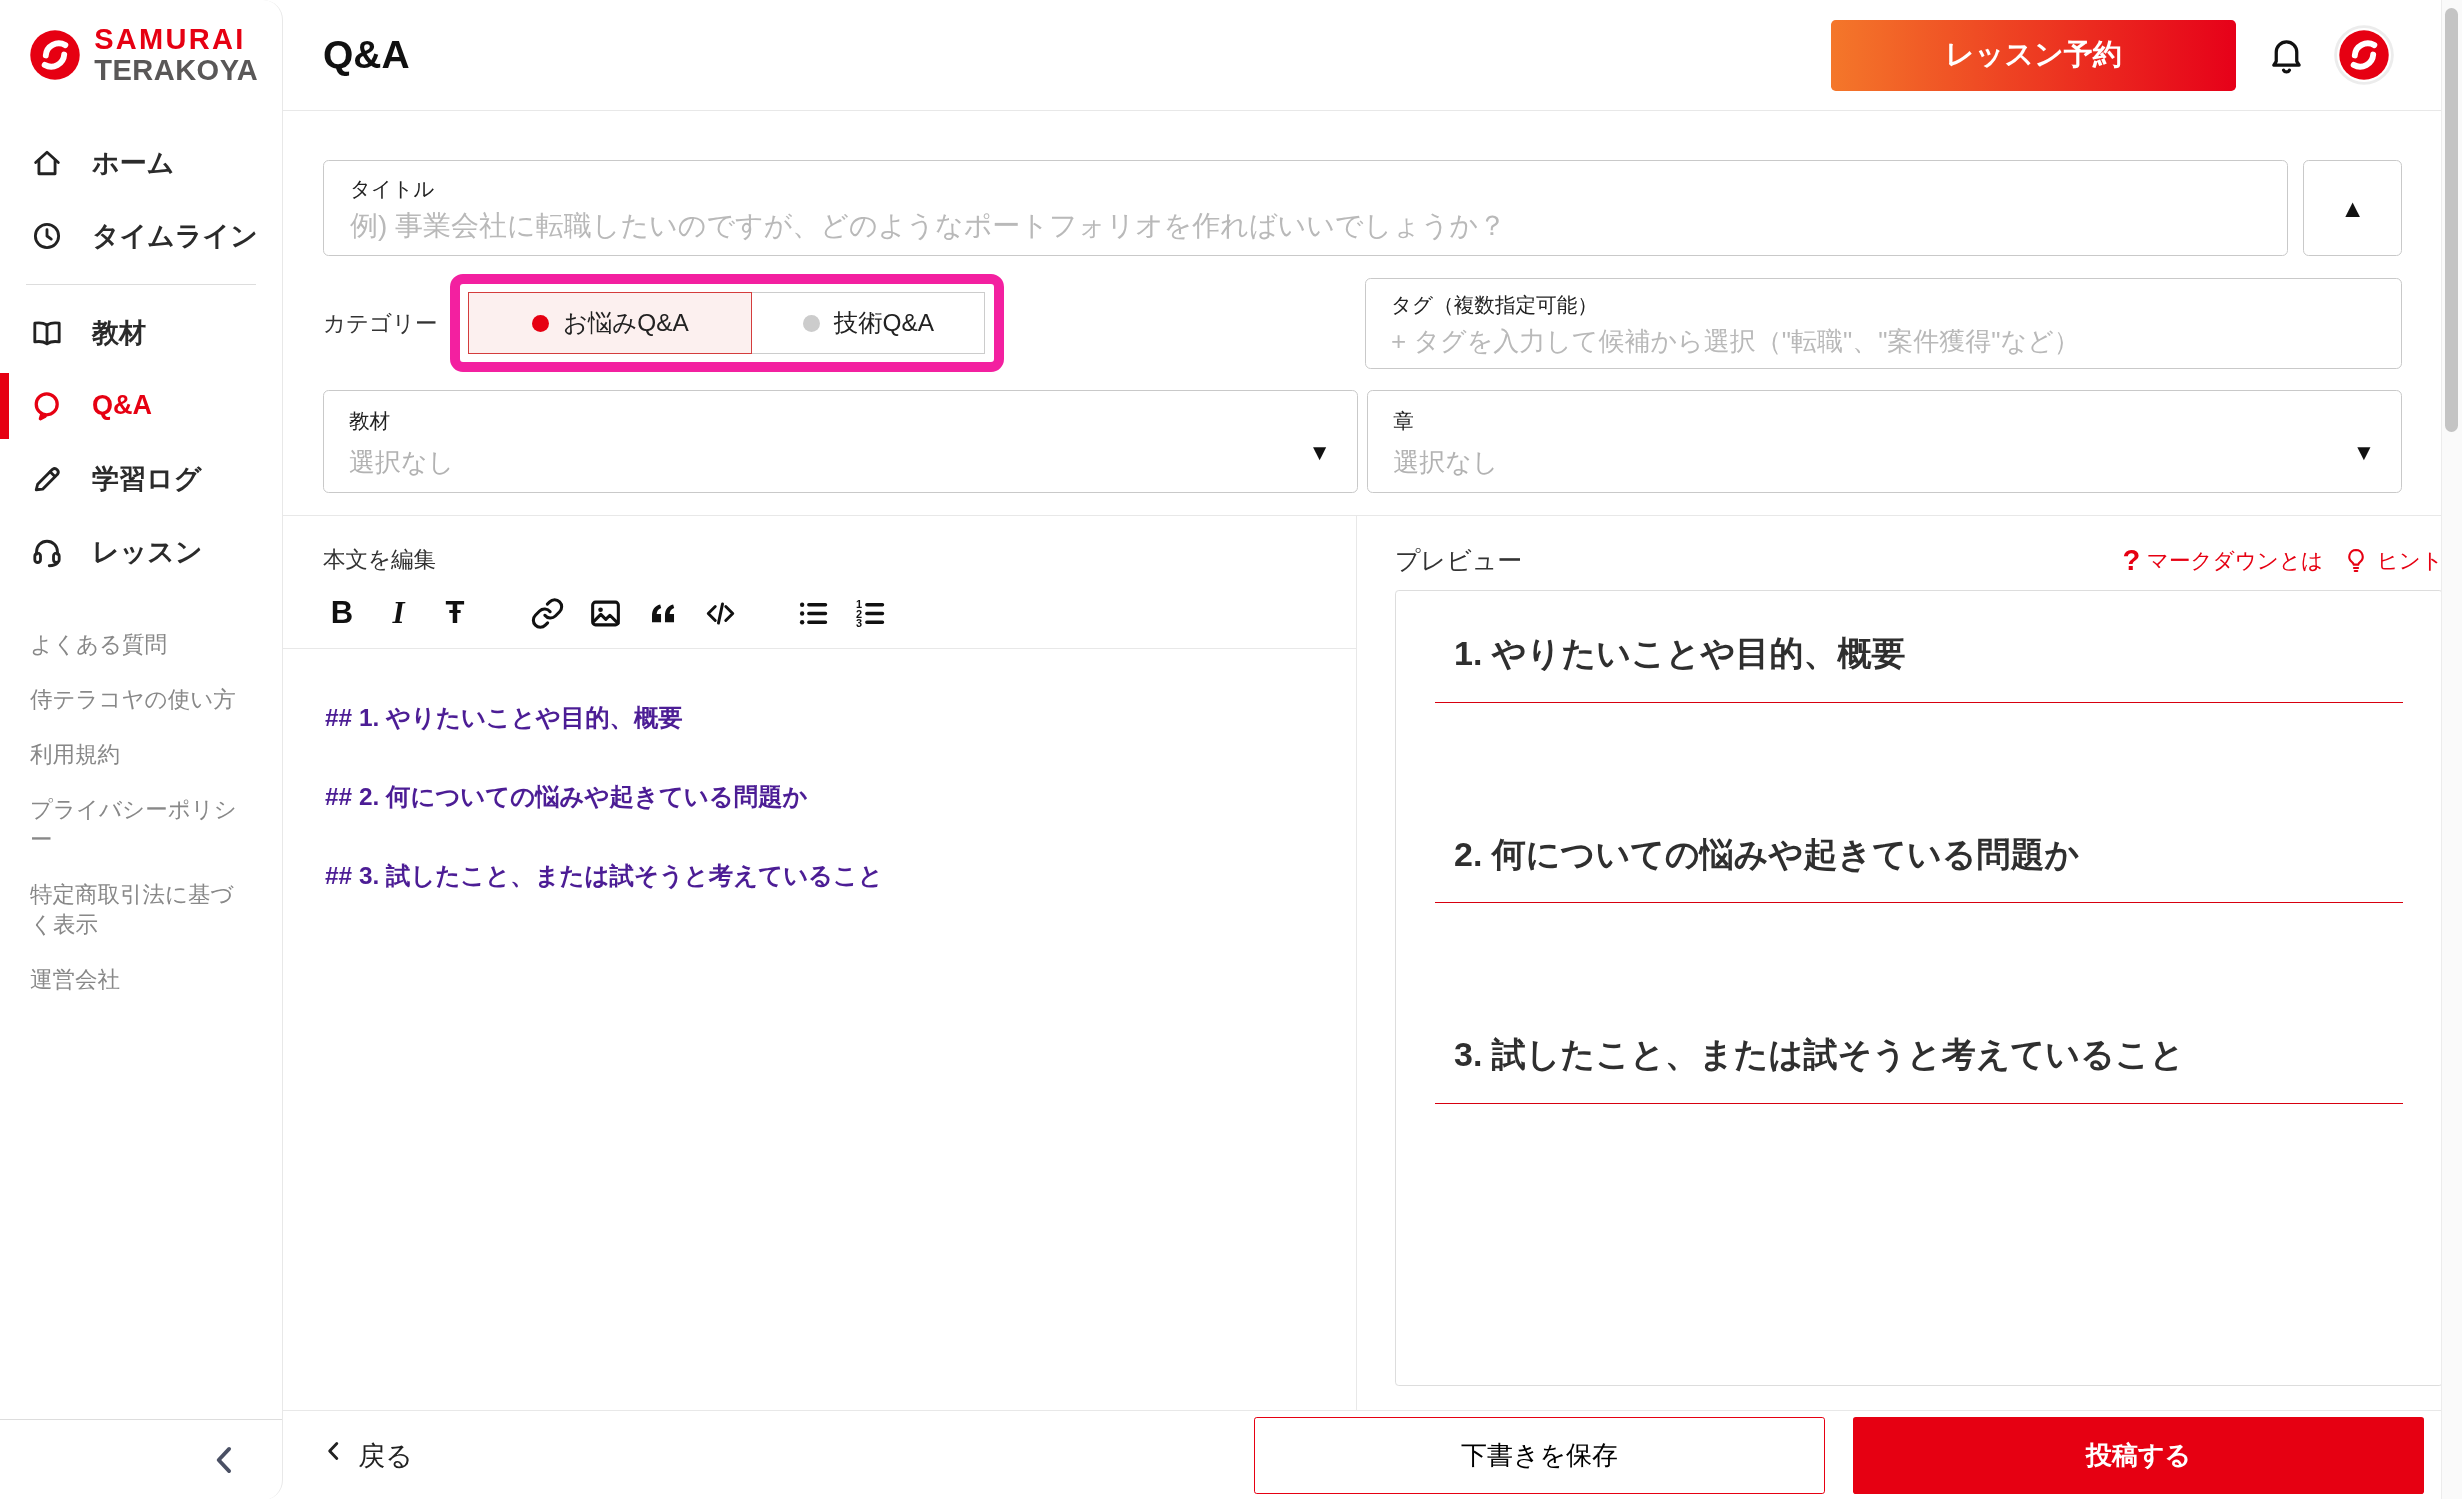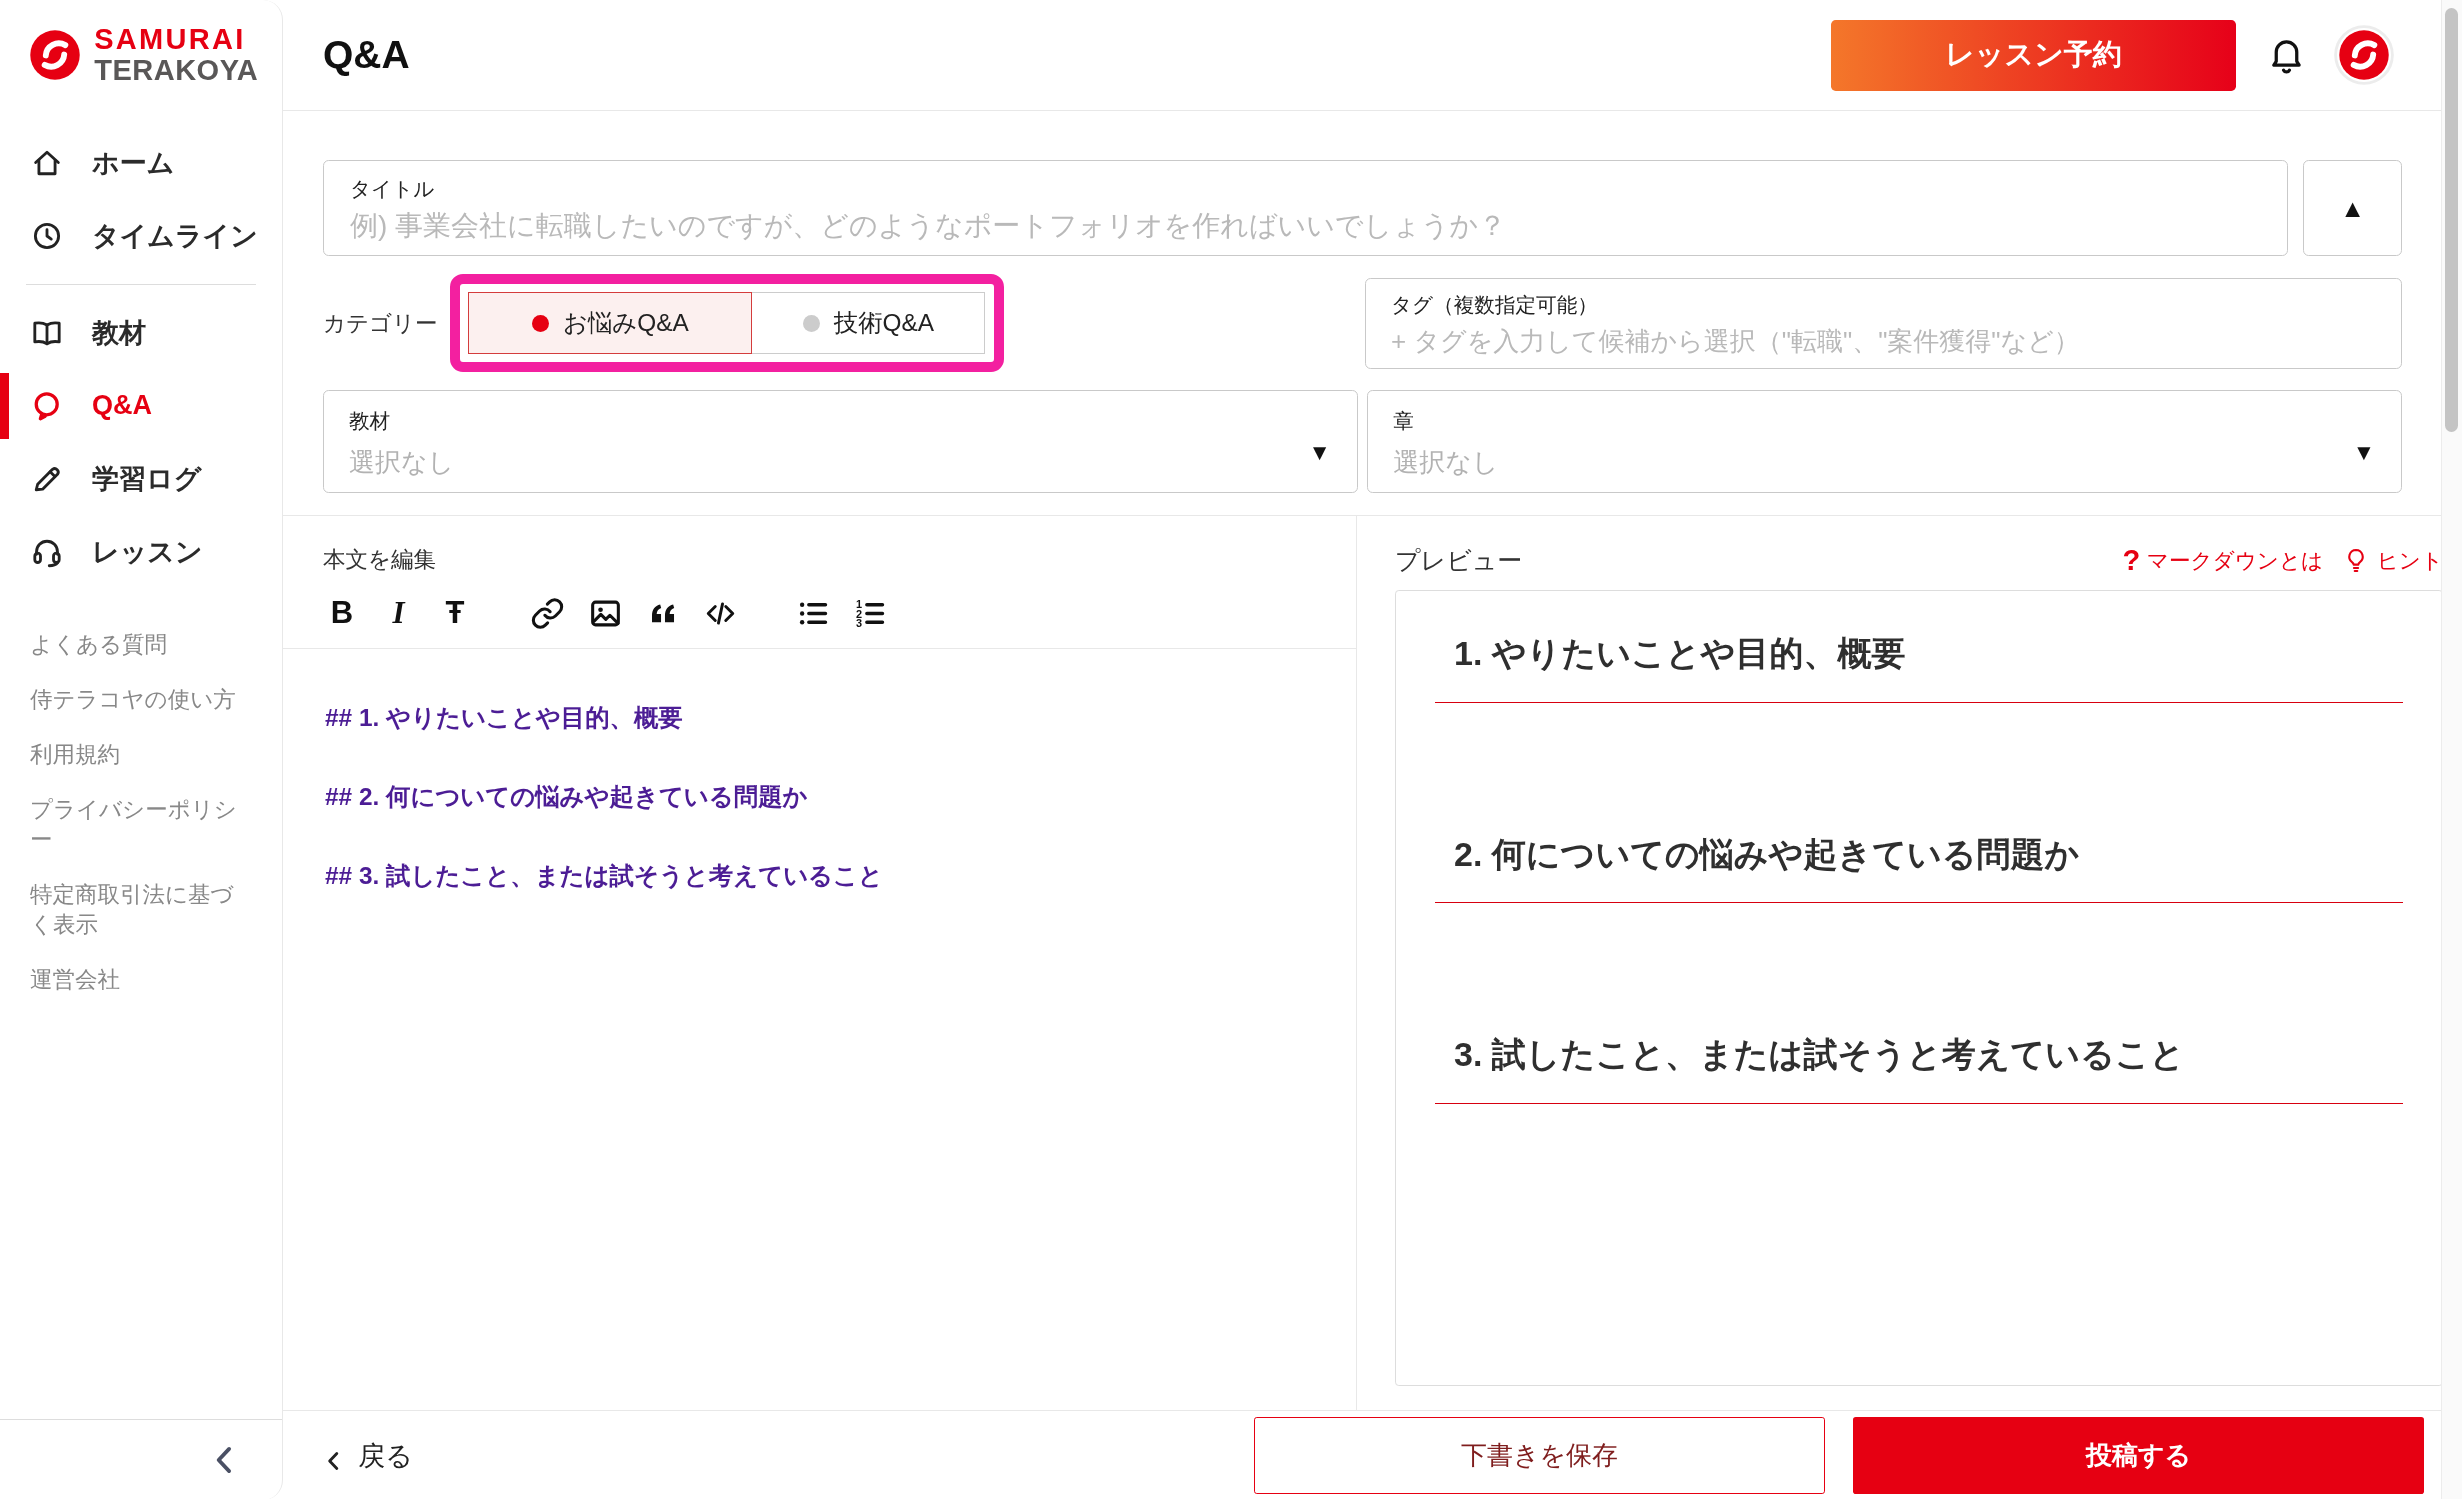--- a/index.html
+++ b/index.html
@@ -94,25 +94,25 @@
   .preview-links { margin-left:auto; display:flex; align-items:center; gap:19px; }
   .red-link { display:flex; align-items:center; gap:6.6px; font-size:21.6px; color:#e60012; cursor:pointer; }
   .q-mark { font-size:29px; font-weight:800; color:#e60012; line-height:1; }
   .bulb-icon { width:28px; height:28px; color:#e60012; }
   .preview-box { margin-top:13px; border:0.9px solid #ddd; border-radius:3.8px; height:796px; padding:42px 39px; overflow:hidden; background:#fff; }
   .preview-h { font-size:34px; font-weight:800; color:#2f2f2f; text-indent:19px; padding-bottom:28px; border-bottom:1.9px solid #d7000f; line-height:1.2; }
   .preview-h + .preview-h { margin-top:131px; }
 
   
   .footer { height:90px; flex-shrink:0; border-top:0.9px solid #e8e8e8; display:flex; align-items:center; padding:0 38px; background:#fff; }
-  .back-link { display:flex; align-items:flex-end; gap:11.3px; font-size:27px; color:#222; cursor:pointer; }
+  .back-link { display:flex; align-items:flex-start; gap:11.3px; font-size:27px; color:#222; cursor:pointer; }
   .back-link svg { width:26px; height:26px; color:#222; }
   .footer-buttons { margin-left:auto; display:flex; gap:28px; }
   .btn { width:571px; height:77px; border-radius:2.8px; font-size:26px; display:flex; align-items:center; justify-content:center; cursor:pointer; font-family:inherit; }
-  .btn-draft { background:#fff; border:1.9px solid #e60012; color:#7f1d1d; }
+  .btn-draft { background:#fff; border:1.9px solid #e60012; color:#000000; }
   .btn-submit { background:#e60012; border:none; color:#fff; font-weight:600; }
 
   
   .scrollbar { position:absolute; top:0; right:0; width:20.6px; height:100%; background:#fafafa; border-left:0.9px solid #ececec; z-index:20; }
   .scroll-thumb { position:absolute; top:7.5px; left:2.8px; width:13px; height:424px; border-radius:6.6px; background:#c4c4c4; }
 </style>
 </head>
 <body>
 
 <div class="app">

